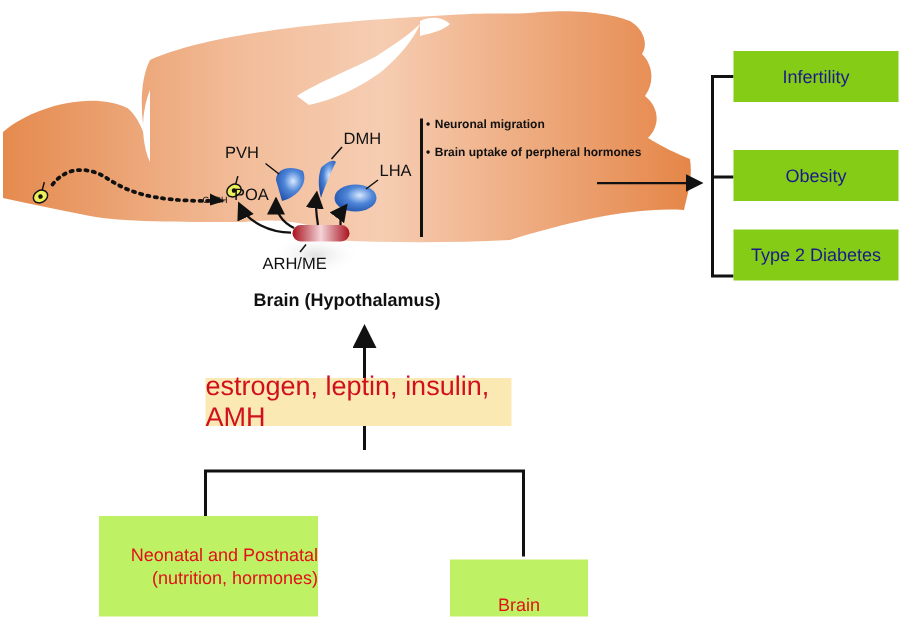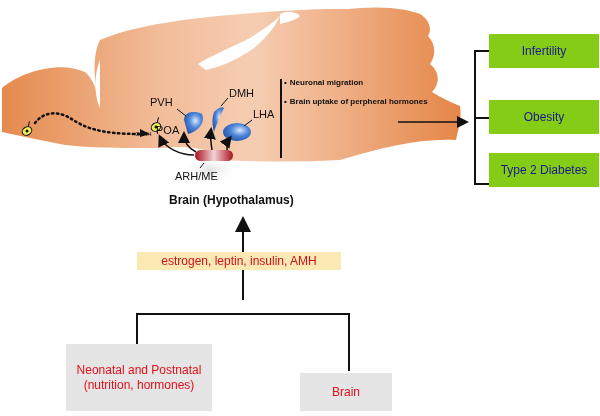--- a/index.html
+++ b/index.html
@@ -3,22 +3,22 @@
 <meta charset="utf-8">
 <style>
   html, body { margin:0; padding:0; background:#ffffff; }
   body { width:600px; height:416px; position:relative; overflow:hidden; font-family:"Liberation Sans", sans-serif; }
   svg#brain { position:absolute; left:0; top:0; }
   .lbl { position:absolute; font-family:"Liberation Sans", sans-serif; color:#111; white-space:nowrap; }
   .bullets { position:absolute; left:284px; top:78px; font-size:8px; font-weight:bold; color:#111; }
   .bullets div { height:19px; line-height:10px; }
   .bullets div::before { content:"\2022"; margin-right:3px; }
   .outbox { position:absolute; left:489px; width:110px; height:34px; background:#84cc16; color:#1a1a8c; font-size:12px; display:flex; align-items:center; justify-content:center; }
-  .factor { position:absolute; left:137px; top:252px; width:204px; height:18px; background:#fbe9b4; color:#d0101e; font-size:12px; display:flex; align-items:center; justify-content:center; }
-  .inbox { position:absolute; background:#e5e5e5; color:#e2101a; font-size:12px; display:flex; align-items:center; justify-content:center; text-align:center; line-height:15px; }
+  .factor { position:absolute; left:137px; top:252px; width:204px; height:32px; background:#fbe9b4; color:#d0101e; font-size:18px; display:flex; align-items:center; justify-content:center; }
+  .inbox { position:absolute; background:#bef264; color:#e2101a; font-size:12px; display:flex; align-items:flex-end; justify-content:center; text-align:center; line-height:15px; }
   .title { position:absolute; left:169px; top:193px; font-size:12px; font-weight:bold; color:#111; }
 </style>
 </head>
 <body>
 
 <svg id="brain" width="600" height="416" viewBox="0 0 600 416">
   <defs>
     <linearGradient id="bg" x1="0" x2="1" y1="0" y2="0">
       <stop offset="0" stop-color="#e58a4e"></stop>
       <stop offset="0.35" stop-color="#f2bd9a"></stop>

